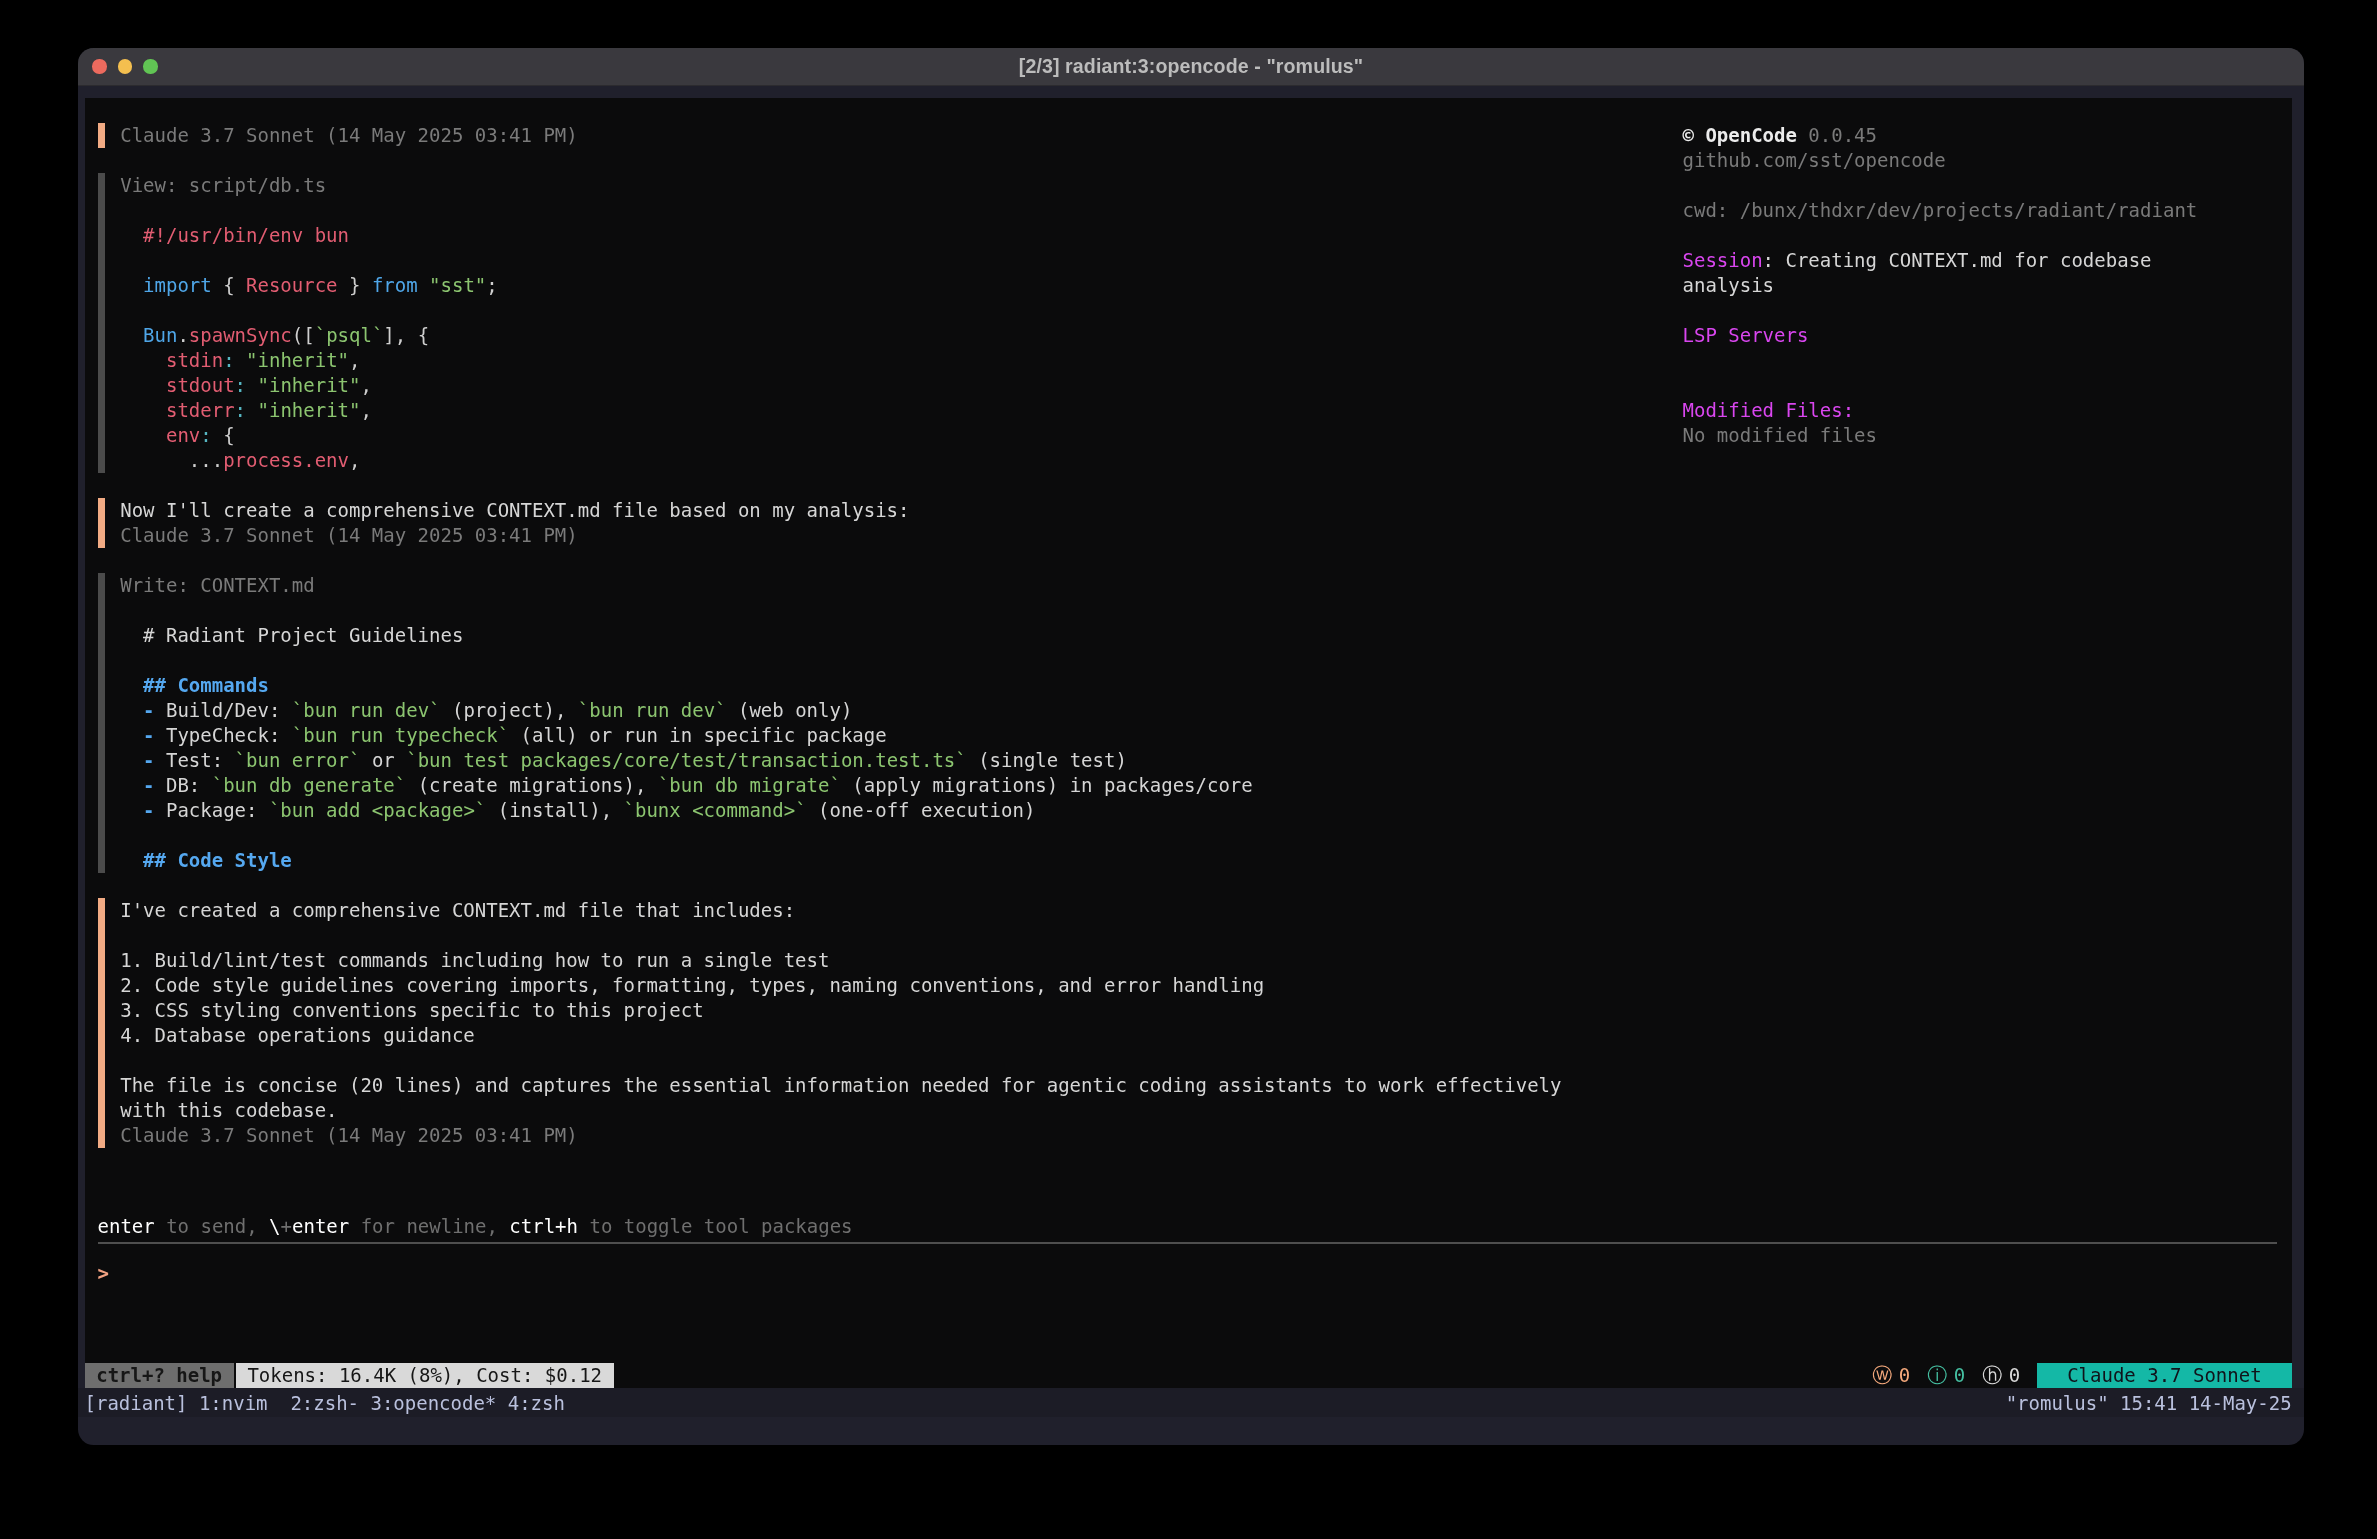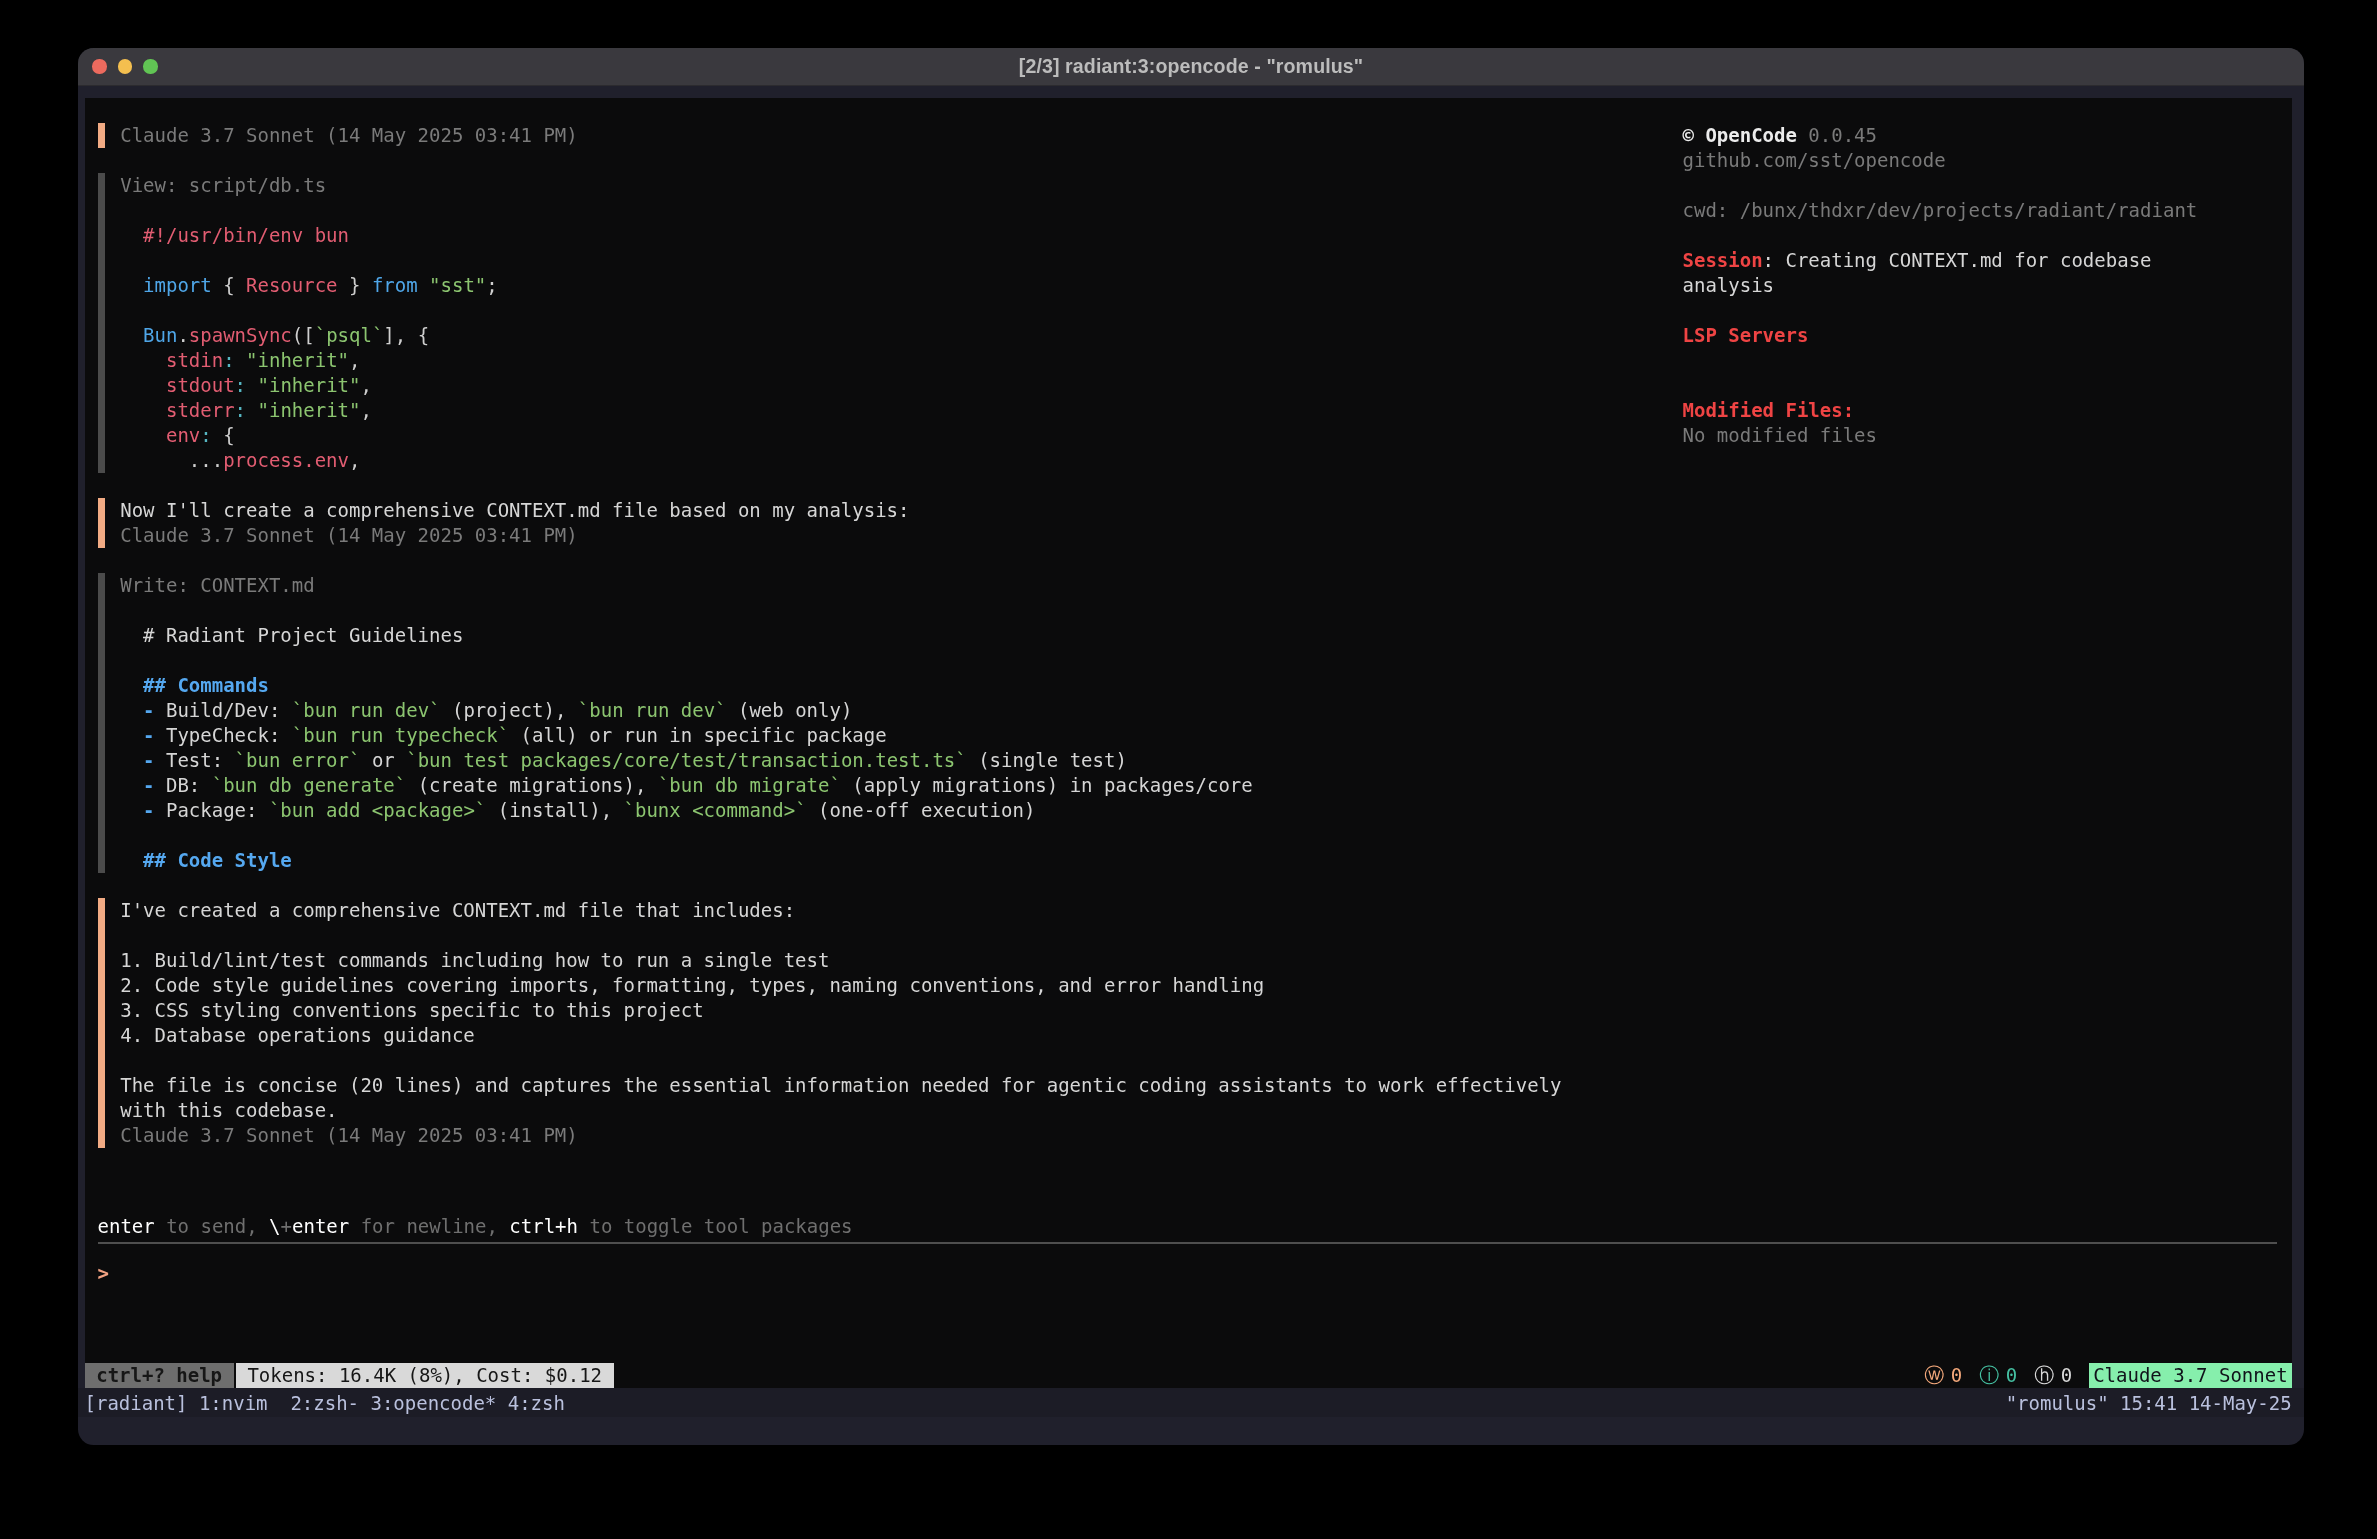--- a/index.html
+++ b/index.html
@@ -35,21 +35,21 @@
 
   .c-fg{color:#d6d6d6}
   .c-fgbold{color:#ececec;font-weight:bold}
   .c-dim{color:#7a7a7a}
   .c-pink{color:#e25d72}
   .c-blue{color:#4fa6e8}
   .c-green{color:#8cc570}
   .c-cyan{color:#56b6c2}
   .c-punct{color:#cfcfcf}
   .c-mdblue{color:#55a8f0;font-weight:bold}
-  .c-accentbold{color:#ef4444;font-weight:bold}
+  .c-accentbold{color:#d946ef;font-weight:normal}
   .c-bold{color:#ffffff;font-weight:normal}
   .c-hintdim{color:#6f6f6f}
 
   .inputarea{margin:50px 14.4px 0 13px}
   .hint{white-space:pre}
   .separator{height:2px;background:#4f4f4f;margin-top:3.3px}
   .promptline{margin-top:16.3px}
   .prompt{color:#f2a283;font-weight:bold}
 
   .statusrow{position:absolute;left:0;right:0;bottom:0;height:25px;
@@ -58,22 +58,22 @@
   .chip{display:flex;align-items:center;height:25px;padding:0 11.7px;white-space:pre}
   .chip.help{background:#6e6e6e;color:#161616;font-weight:bold}
   .chip.tokens{background:#d9d9d9;color:#161616}
   .rightgroup{display:flex;align-items:center;gap:17px;height:25px}
   .counters{display:flex;align-items:center;gap:17px}
   .counter{display:flex;align-items:center;gap:6.5px}
   .counter .glyph{font-family:"DejaVu Sans",sans-serif;font-size:20px}
   .cnt-orange{color:#f5a97c}
   .cnt-teal{color:#45c0a2}
   .cnt-white{color:#d9d9d9}
-  .model-badge{display:flex;align-items:center;height:25px;padding:0 4px;
-               background:#86efac;color:#10131a;white-space:pre}
+  .model-badge{display:flex;align-items:center;height:25px;padding:0 30px;
+               background:#14b8a6;color:#10131a;white-space:pre}
 
   .tmuxbar{position:absolute;left:0;right:0;bottom:28px;height:29px;background:#1c1c26;
            display:flex;justify-content:space-between;align-items:center;
            padding:0 12.4px 0 6.5px;color:#b9c0dd;font-size:19px;white-space:pre}
 </style>
 </head>
 <body>
 
 <div class="screen">
   <div class="window">

